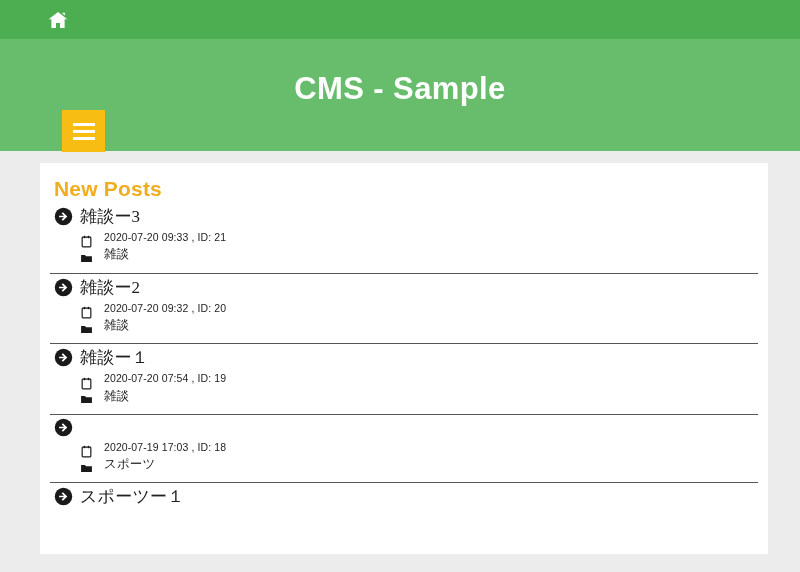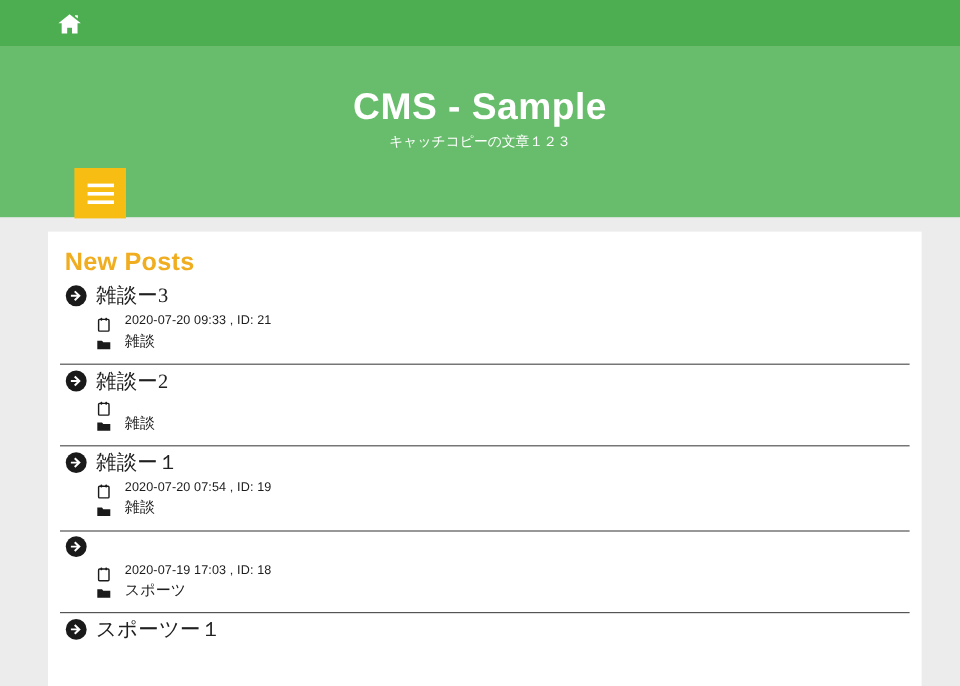--- a/index.html
+++ b/index.html
@@ -30,21 +30,21 @@
     justify-content: center;
     width: 28px;
     height: 28px;
     cursor: pointer;
   }
   .home-link svg { display: block; }
 
   
   .hero {
     position: relative;
-    height: 142px;
+    height: 112px;
     background: #67bd6b;
     box-sizing: border-box;
   }
   .hero-inner {
     padding-top: 32px;
     text-align: center;
   }
   .site-title {
     margin: 0;
     color: #ffffff;
@@ -181,21 +181,20 @@
       <svg width="22" height="22" viewBox="0 0 24 24" aria-hidden="true">
         <path fill="#ffffff" d="M12 3.2 1.8 11.3h3.0V20.6h5.0v-5.2h4.4v5.2h5.0V11.3h3.0L12 3.2z M16.9 4.0h2.6v3.0l-2.6-2.1z"></path>
       </svg>
     </span>
   </a>
 </div>
 
 <div class="hero">
   <div class="hero-inner">
     <h1 class="site-title">CMS - Sample</h1>
-    <p class="site-tagline">キャッチコピーの文章１２３</p>
   </div>
   <button class="menu-toggle">
     <span class="bar"></span>
     <span class="bar"></span>
     <span class="bar"></span>
   </button>
 </div>
 
 <div class="page-wrap">
   <div class="content-card">
@@ -248,20 +247,21 @@
         </a>
         <div class="post-meta">
           <div class="meta-row">
             <span class="meta-icon">
               <svg width="13" height="13" viewBox="0 0 24 24" aria-hidden="true">
                 <rect x="4" y="4" width="16" height="18" rx="1.5" fill="none" stroke="#1a1a1a" stroke-width="2.2"></rect>
                 <rect x="7" y="1.5" width="2.6" height="4.5" rx="1" fill="#1a1a1a"></rect>
                 <rect x="14.4" y="1.5" width="2.6" height="4.5" rx="1" fill="#1a1a1a"></rect>
               </svg>
             </span>
+            <span class="meta-date">2020-07-20 09:32 , ID: 20</span>
           </div>
           <div class="meta-row">
             <span class="meta-icon">
               <svg width="13" height="13" viewBox="0 0 24 24" aria-hidden="true">
                 <path fill="#1a1a1a" d="M2 5.5h7.2l2.0 2.4H22v10.6H2z"></path>
               </svg>
             </span>
             <span class="meta-category">雑談</span>
           </div>
         </div>

